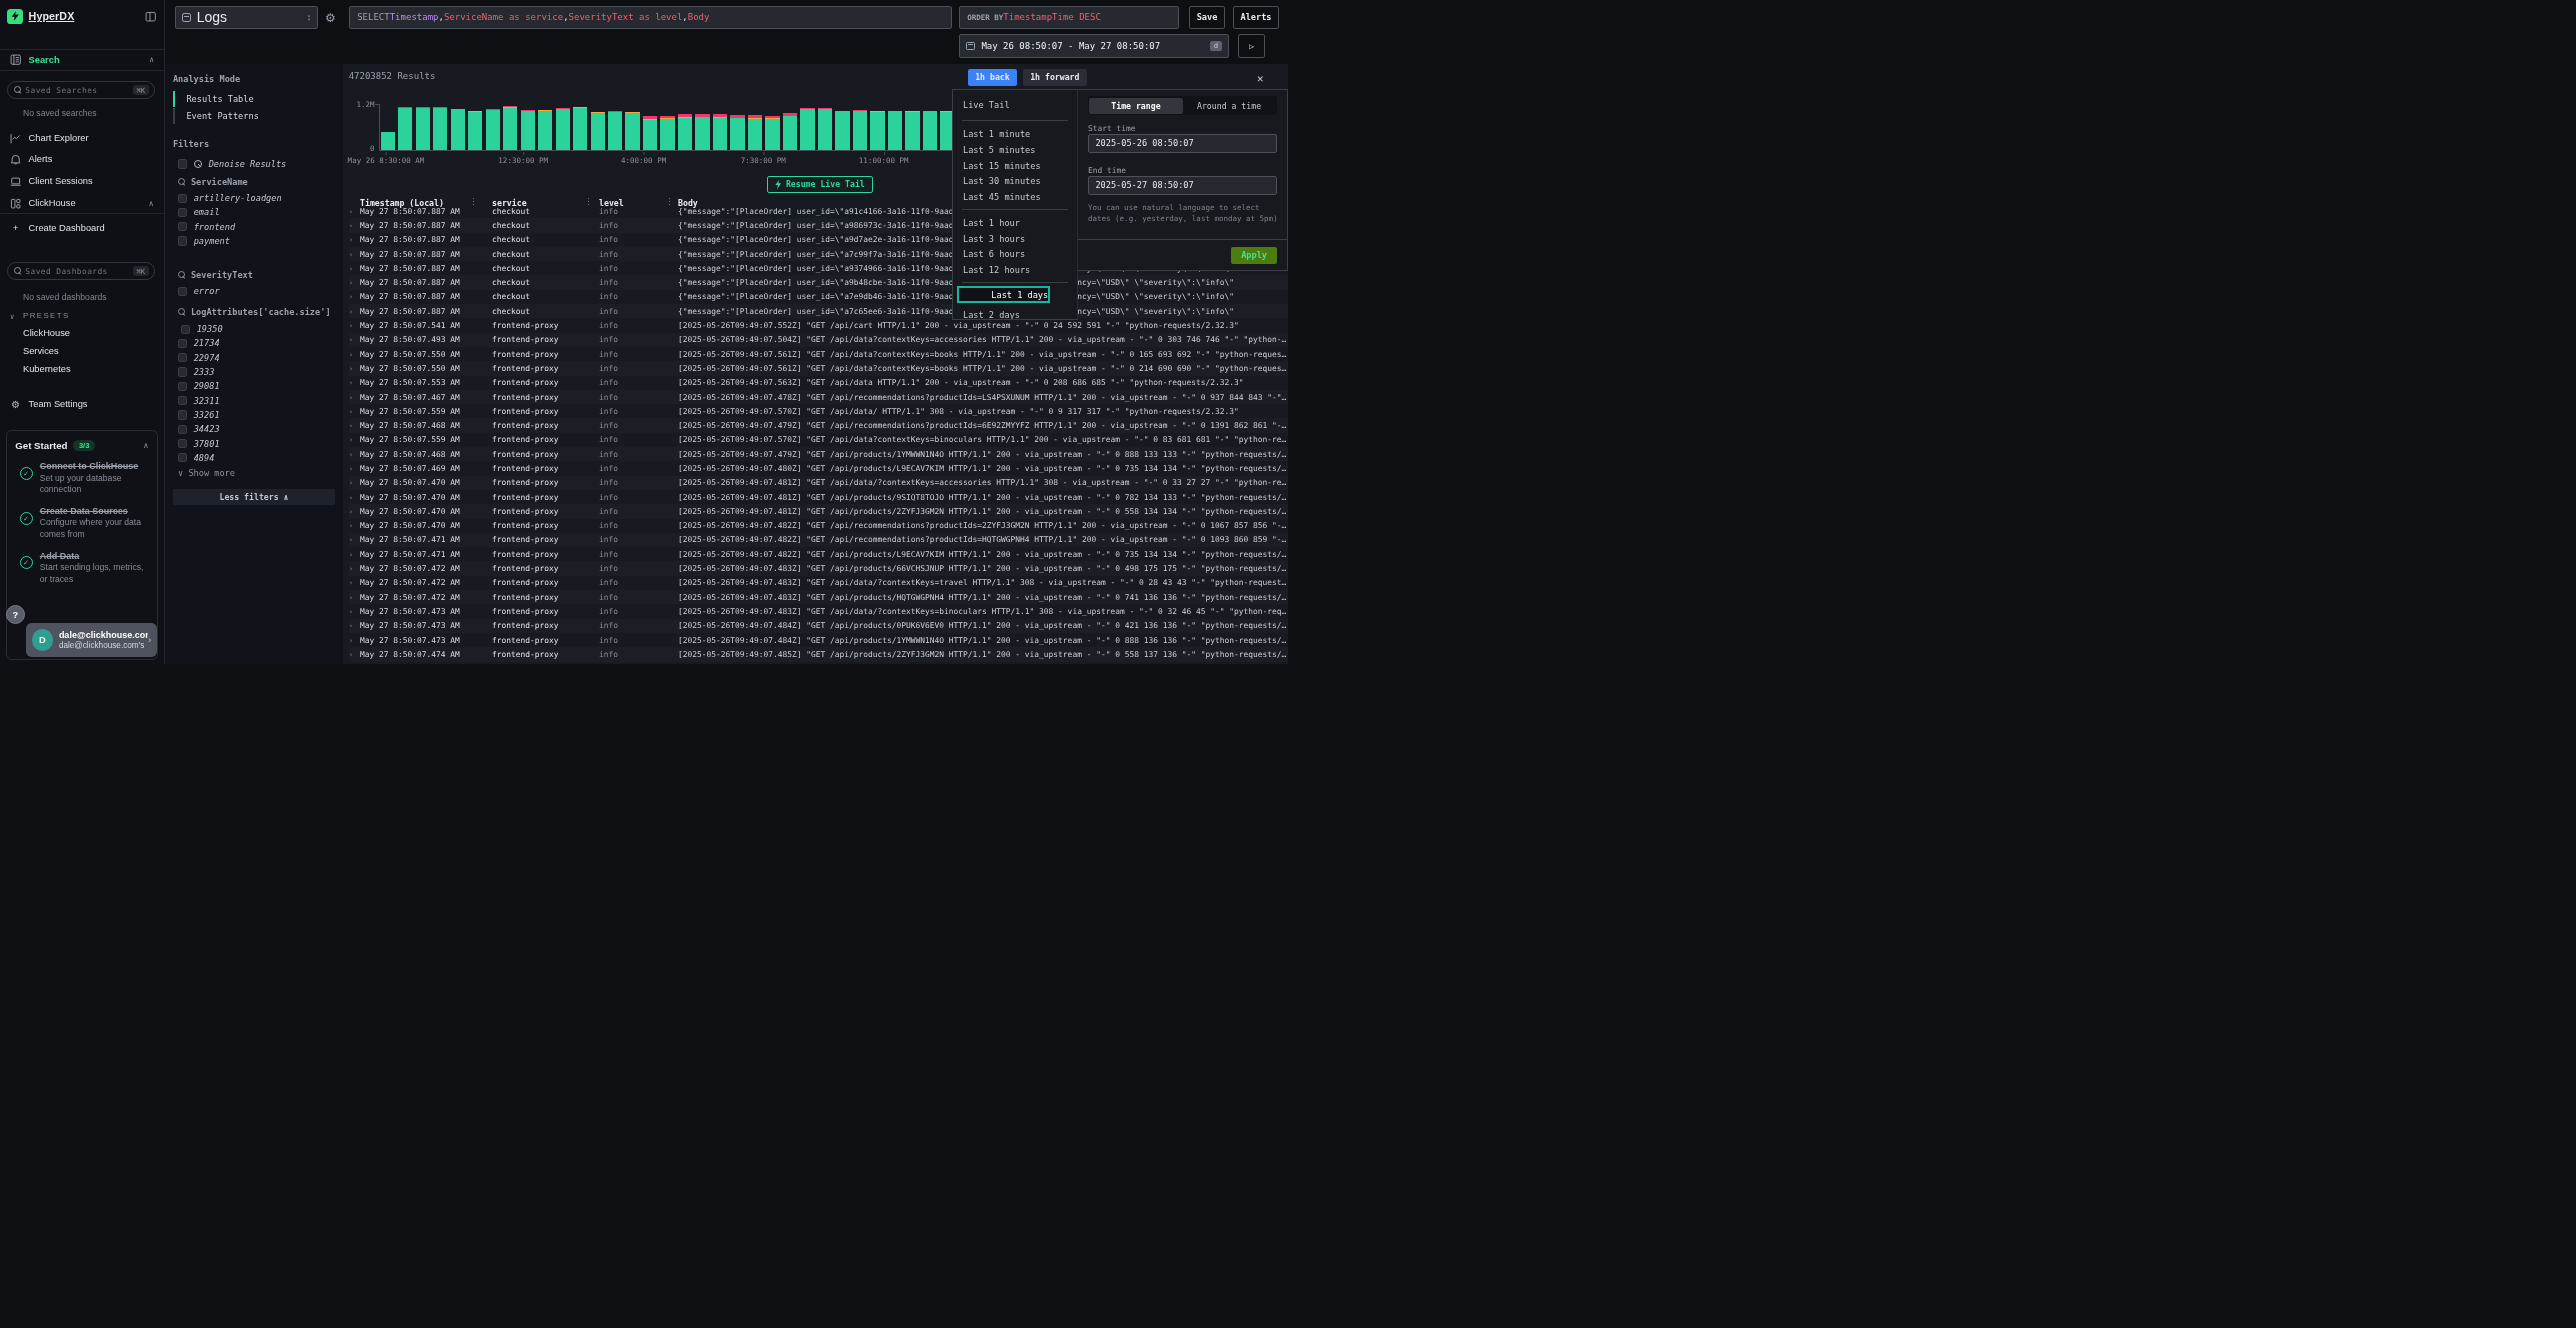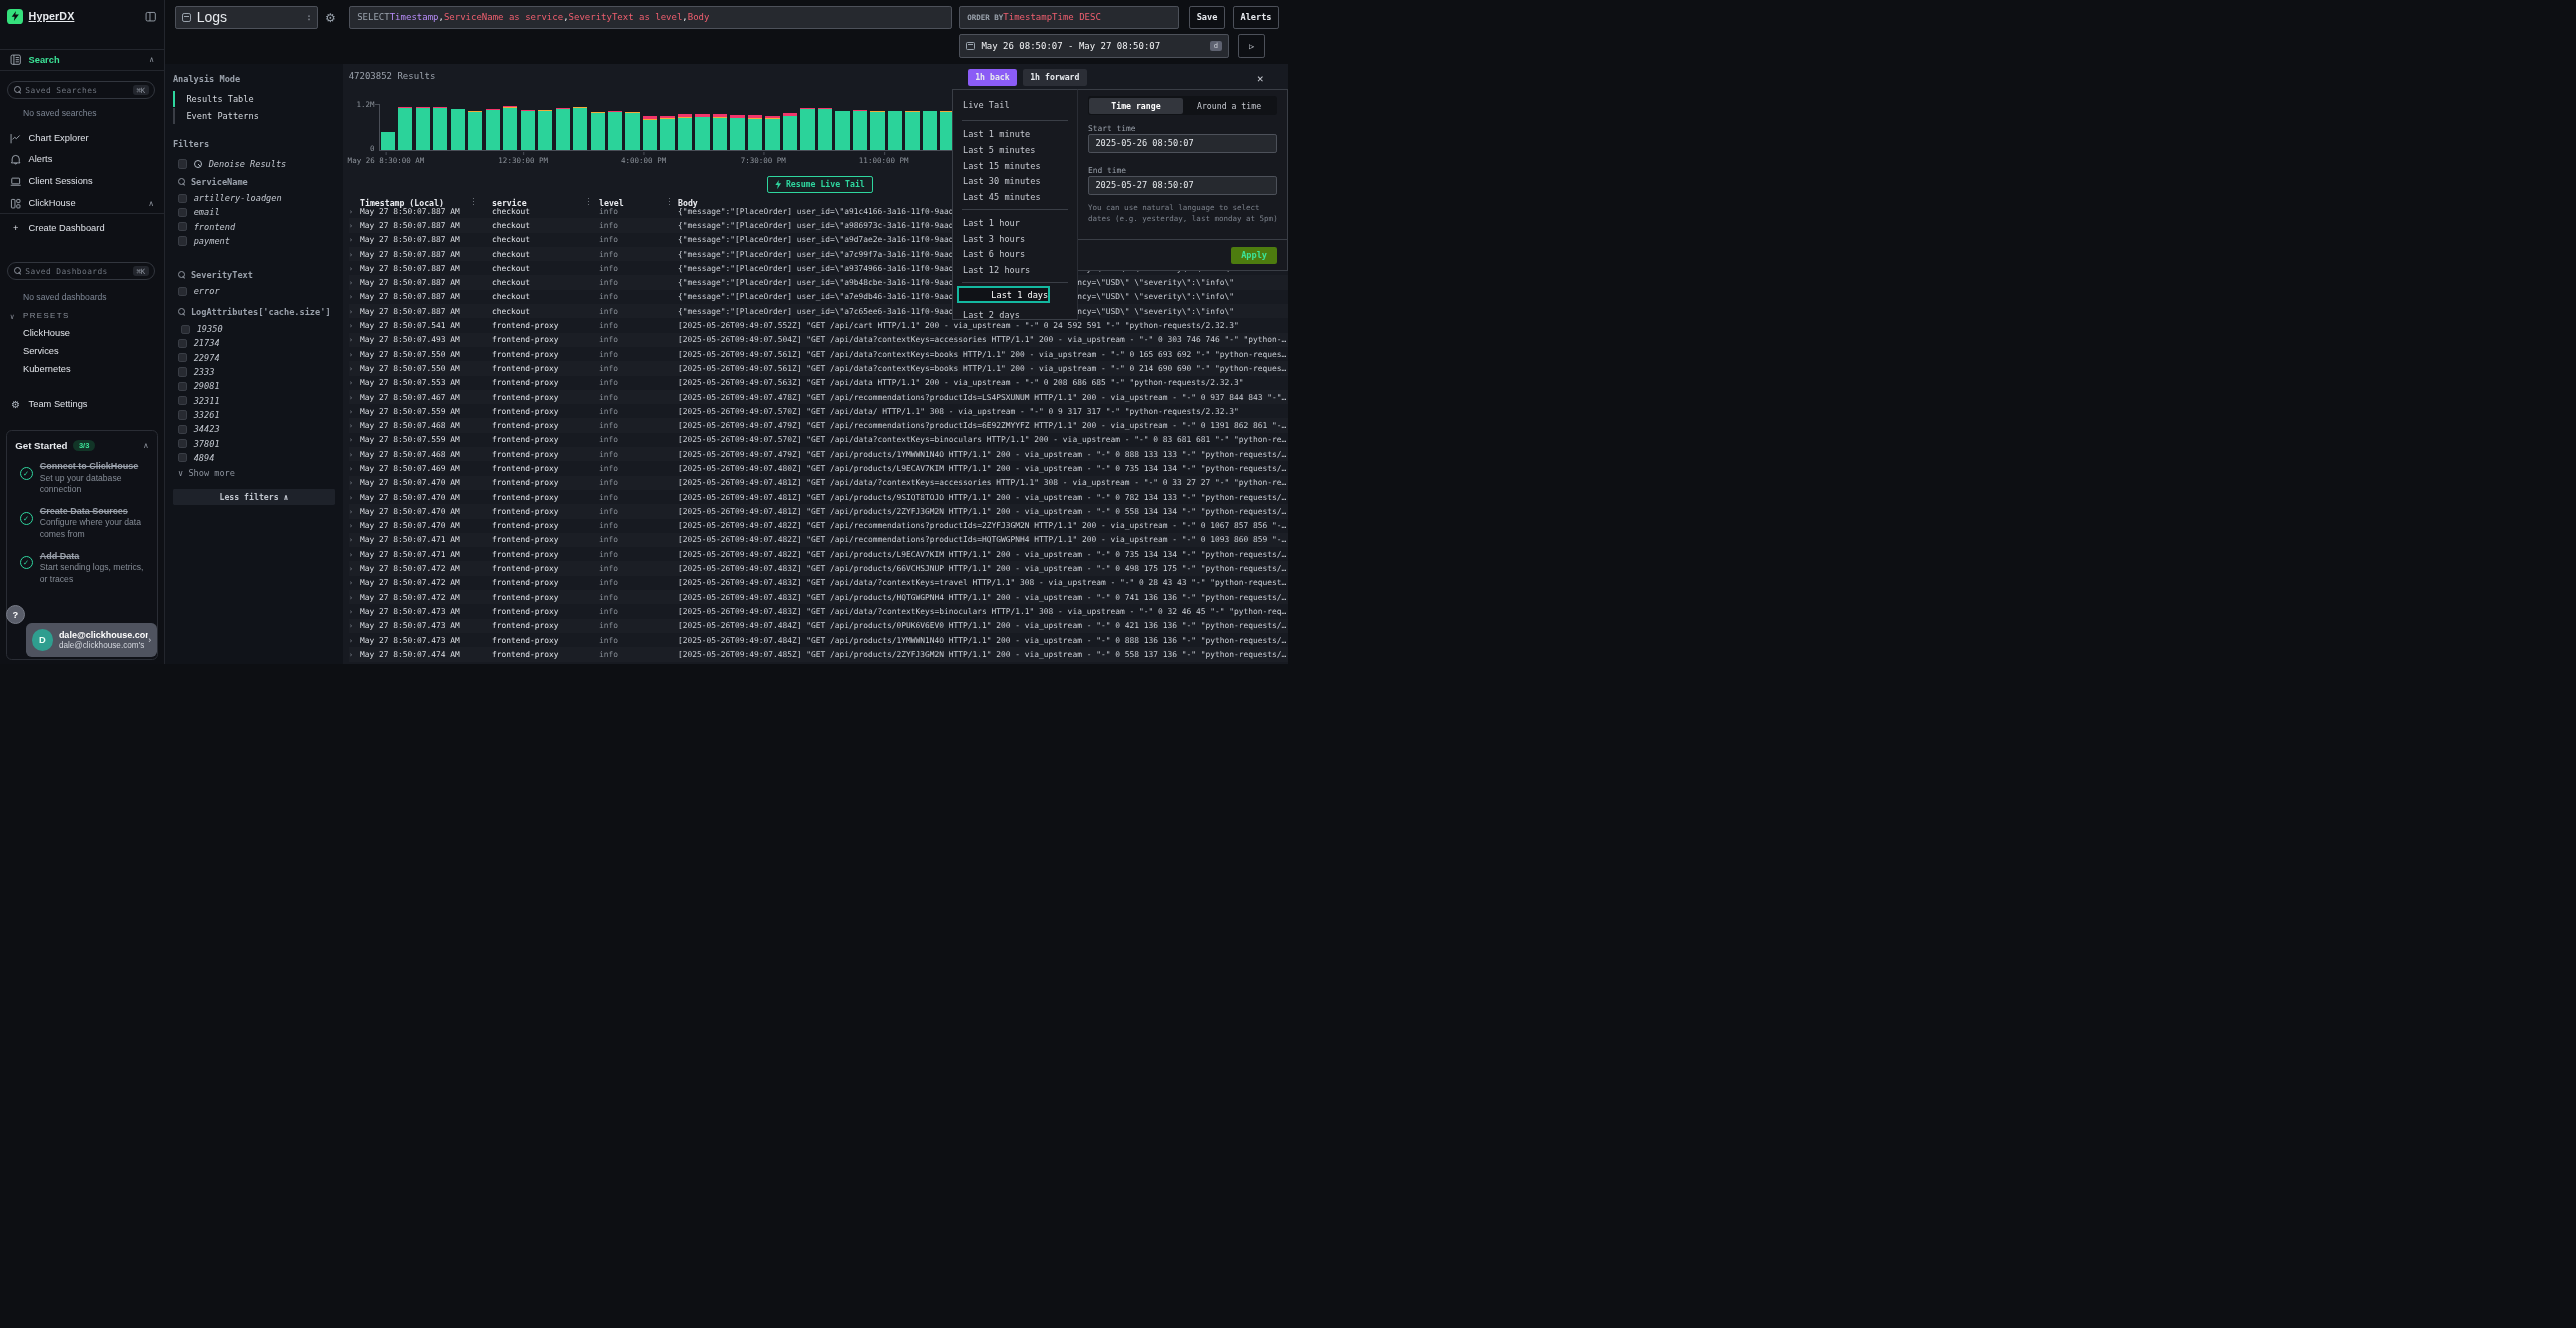--- a/index.html
+++ b/index.html
@@ -124,21 +124,21 @@
   .tbody { position:absolute; left:5.7px; right:0; top:140px; bottom:0; overflow:hidden; }
   .trow { height:14.3px; display:grid; grid-template-columns:11.4px 132px 107px 79px 1fr; align-items:center; font-size:7.9px; white-space:nowrap; }
   .trow:nth-child(even) { background:rgba(255,255,255,0.018); }
   .trow .rc { color:#7c828c; font-size:7.2px; }
   .trow .ts { color:#dcdfe4; overflow:hidden; }
   .trow .sv { color:#e3e6eb; overflow:hidden; }
   .trow .lv { color:#8b9199; overflow:hidden; }
   .trow .bd { color:#ccd0d7; overflow:hidden; text-overflow:ellipsis; }
 
   
-  .popup-back { position:absolute; left:968px; top:69px; height:16.5px; padding:0 7.2px; background:#8b5cf6; border-radius:2.1px;
+  .popup-back { position:absolute; left:968px; top:69px; height:16.5px; padding:0 7.2px; background:#3b82f6; border-radius:2.1px;
     color:#e7eaee; font-weight:bold; font-size:8.2px; display:flex; align-items:center; z-index:21; }
   .popup-fwd { position:absolute; left:1023px; top:69px; height:16.5px; padding:0 7.2px; background:#2b2e36; border-radius:2.1px;
     color:#e7eaee; font-weight:bold; font-size:8.2px; display:flex; align-items:center; z-index:21; }
   .popup-close { position:absolute; left:1257px; top:72px; color:#c7cad1; font-size:10.7px; z-index:22; }
   .popup-list { position:absolute; left:952px; top:89px; width:126px; height:231px; background:#17191f;
     border:0.7px solid #3a3e46; border-right:0.7px solid #2a2d35; z-index:20; overflow:hidden; }
   .tl-item { position:absolute; left:10px; right:5.7px; height:13px; color:#c7cad1; font-size:8.6px; display:flex; align-items:center; }
   .tl-div { position:absolute; left:8.6px; right:8.6px; height:0.7px; background:#3a3e46; }
   .tl-sel { position:absolute; left:4.3px; width:93px; height:17px; border:2.1px solid #14b8a0; display:flex; align-items:center; padding-left:4.3px; color:#fff; font-size:8.6px; background:#101217; }
   .popup-form { position:absolute; left:1078px; top:89px; width:210px; height:182px; background:#17191f;

